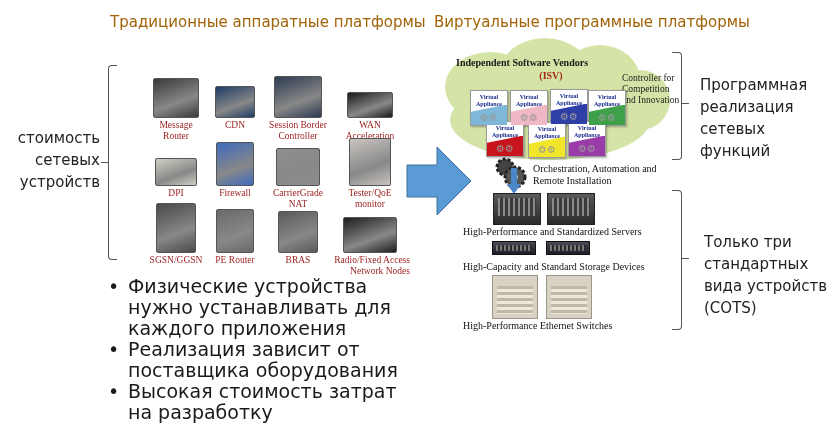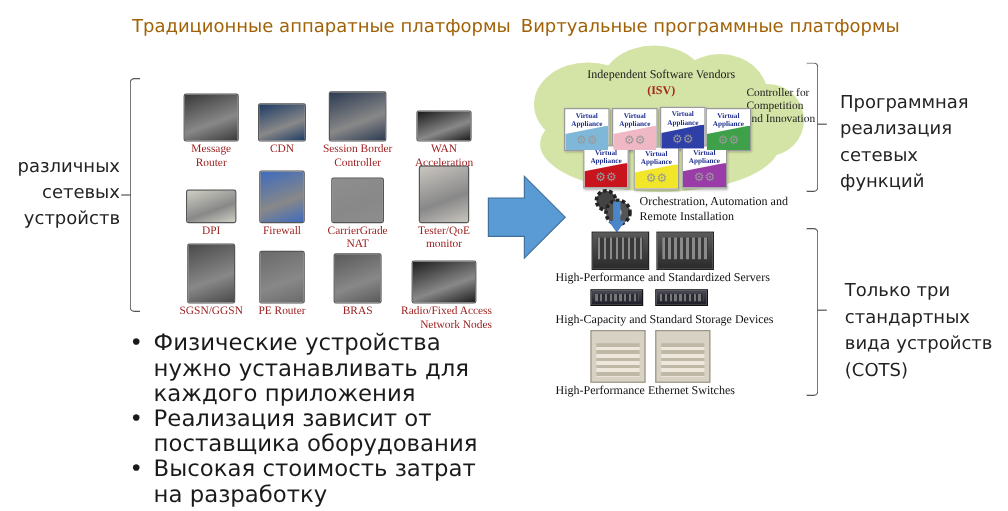--- a/index.html
+++ b/index.html
@@ -31,21 +31,21 @@
   .switch { position:absolute; background:#d8d2c4; border:1px solid #9c9585; }
   .switch::after { content:""; position:absolute; left:4px; right:4px; top:10px; bottom:4px; background:repeating-linear-gradient(180deg,#c0b8a6 0 3px,#eee8dc 3px 6px); }
 </style>
 </head>
 <body>
 
 <div class="abs title" style="left:110px; top:13px;">Традиционные аппаратные платформы</div>
 <div class="abs title" style="left:434px; top:13px;">Виртуальные программные платформы</div>
 
 <div class="abs side-label" style="left:8px; top:127px; width:92px; text-align:right;">
-  <div>различных</div>
+  <div>стоимость</div>
   <div>сетевых</div>
   <div>устройств</div>
 </div>
 
 <div class="bracket bl" style="left:108px; top:65px; width:8px; height:193px;"></div>
 <div class="tick" style="left:101px; top:162px;"></div>
 
 <div id="device-grid">
     <div class="dev" style="left: 136px; top: 70px;">
       <div class="img" style="width: 44px; height: 38px; margin-top: 8px; background: linear-gradient(160deg, rgb(58, 58, 58) 0%, rgb(136, 136, 136) 60%, rgb(58, 58, 58) 100%); border: 1px solid rgb(85, 85, 85);"></div>
@@ -137,21 +137,21 @@
   <polygon points="2,20 32,20 32,2 66,36 32,70 32,52 2,52" fill="#5b9bd5" stroke="#41719c" stroke-width="1"></polygon>
 </svg>
 
 <div>
   <div class="cloud" style="left:445px; top:52px; width:90px; height:70px;"></div>
   <div class="cloud" style="left:500px; top:38px; width:90px; height:70px;"></div>
   <div class="cloud" style="left:560px; top:45px; width:80px; height:70px;"></div>
   <div class="cloud" style="left:450px; top:80px; width:200px; height:80px;"></div>
   <div class="cloud" style="left:610px; top:70px; width:60px; height:60px;"></div>
 </div>
-<div class="abs serif" style="left:476px; top:57px; width:150px; text-align:center; font-size:10px; font-weight:normal; color:#1a1a1a;">Independent Software Vendors</div>
+<div class="abs serif" style="left:456px; top:57px; width:150px; font-size:10px; font-weight:bold; color:#1a1a1a;">Independent Software Vendors</div>
 <div class="abs serif" style="left:476px; top:70px; width:150px; text-align:center; font-size:10px; font-weight:bold; color:#a52a1a;">(ISV)</div>
 <div class="abs serif" style="left:622px; top:73px; font-size:9.5px; line-height:11px; color:#222;">
   <div>Controller for</div>
   <div>Competition</div>
   <div>and Innovation</div>
 </div>
 
 <div id="va-area">
     <div class="va" style="left: 470px; top: 90px;">
       <div class="fill" style="background: rgb(127, 183, 216); clip-path: polygon(0px 35%, 100% 0px, 100% 100%, 0px 100%);"></div>

